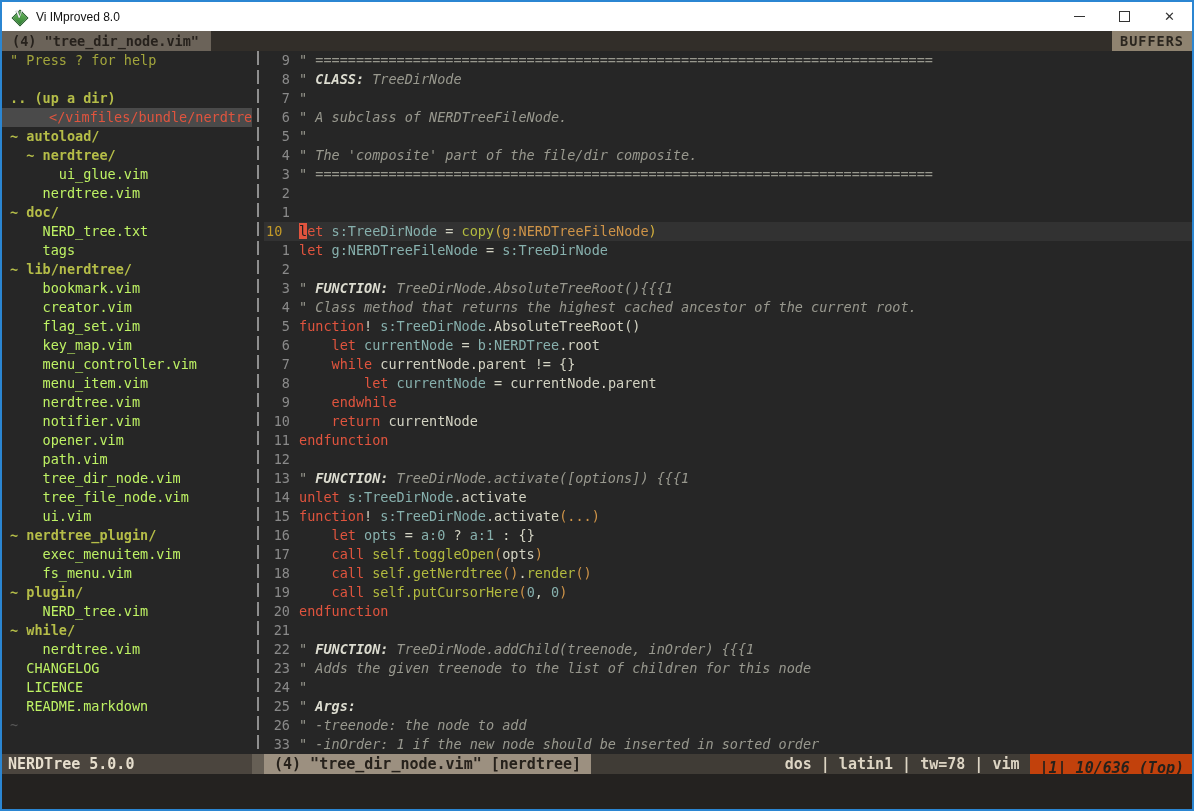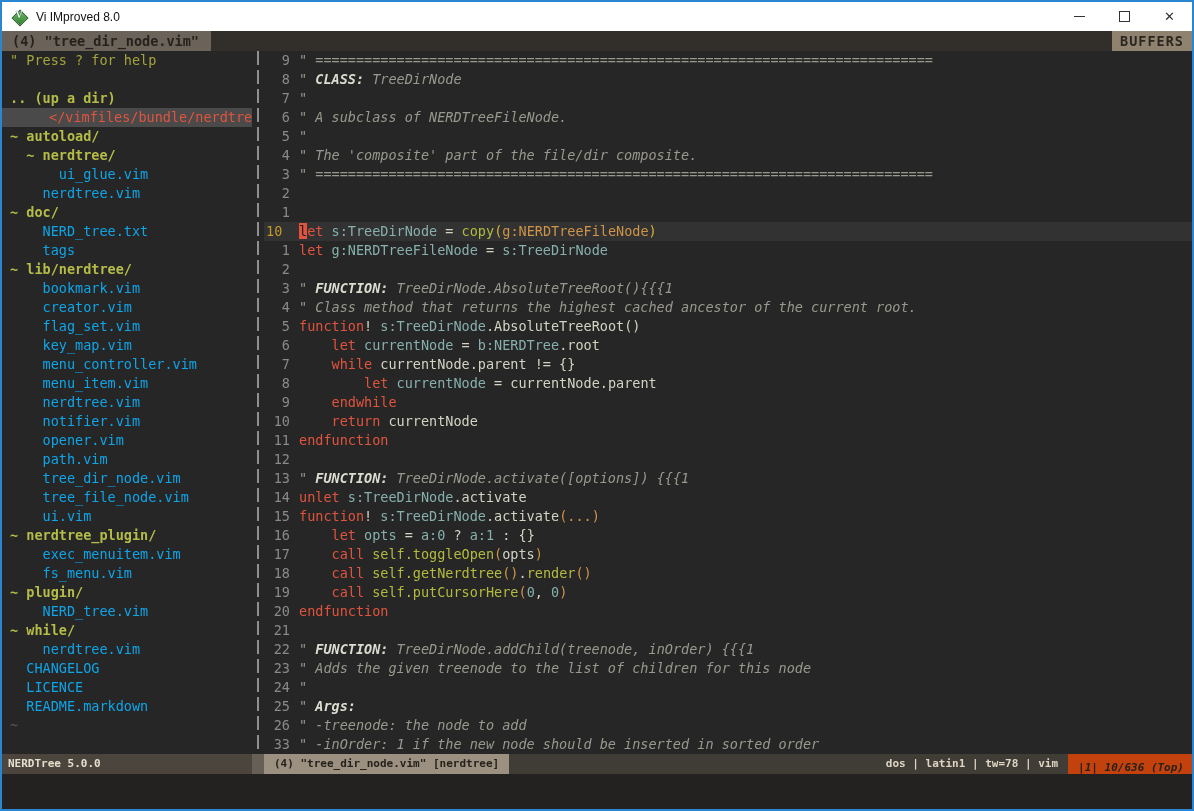--- a/index.html
+++ b/index.html
@@ -29,21 +29,21 @@
     font-size:13.5px;font-weight:bold;}
   .tab{background:#6b6359;color:#26211c;padding:0 12px 0 10px;display:flex;align-items:center;white-space:pre;}
   .tab-fill{flex:1;}
   .buffers{background:#8f8370;color:#2b261f;padding:0 8px;display:flex;align-items:center;letter-spacing:1px;}
   
   .main{flex:none;height:703px;display:flex;}
   .tree{width:250px;flex:none;overflow:hidden;padding-top:0;}
   .trow{height:19px;line-height:19px;font-size:13.5px;white-space:pre;padding-left:8px;}
   .t-help{color:#a2a53c;}
   .t-dir{color:#b5bd48;font-weight:bold;}
-  .t-file{color:#0ea5e9;}
+  .t-file{color:#bef264;}
   .t-root{color:#e0543e;background:#4a4a4a;padding-left:47px;}
   .t-nontext{color:#565656;}
   .vsep{width:12px;flex:none;position:relative;background:#262626;}
   .vsep::before{content:"";position:absolute;left:5px;top:0;bottom:0;width:2px;
     background:repeating-linear-gradient(180deg,#8f8f8f 0 14px,#262626 14px 19px);}
   .code{flex:1;overflow:hidden;}
   .eline{height:19px;line-height:19px;font-size:13.5px;display:flex;white-space:pre;}
   .eline.cur{background:#323232;}
   .ln{width:26px;flex:none;text-align:right;margin-right:9px;color:#8a8a8a;}
   .cur .ln{text-align:left;color:#c39a28;padding-left:2px;width:24px;}
@@ -52,21 +52,21 @@
   .c-c{color:#98988e;font-style:italic;}
   .c-b{color:#dcdcd0;font-style:italic;font-weight:bold;}
   .c-k{color:#e0543e;}
   .c-t{color:#87b0ad;}
   .c-f{color:#b3bb3f;font-weight:normal;}
   .c-o{color:#cf9448;}
   .c-a{color:#cf9448;}
   .c-y{color:#d6b13c;}
   .c-x{background:#e0543e;color:#1f1f1f;}
   
-  .statusline{height:20px;flex:none;display:flex;font-size:11px;font-weight:bold;line-height:20px;white-space:pre;}
+  .statusline{height:20px;flex:none;display:flex;font-size:15px;font-weight:bold;line-height:20px;white-space:pre;}
   .st-left{width:250px;flex:none;background:#4b453e;color:#e6decd;padding-left:6px;box-sizing:border-box;}
   .st-notch{width:12px;flex:none;background:#665f55;}
   .st-active{flex:1;background:#403c36;display:flex;}
   .st-file{background:#9c9080;color:#26211b;padding:0 10px;}
   .st-fill{flex:1;}
   .st-flags{color:#ddd5c4;padding-right:10px;}
   .st-pos{background:#c2410c;color:#26211b;padding:4px 8px 0 10px;font-style:italic;}
   
   .cmdline{flex:1;background:#242220;}
 </style>

